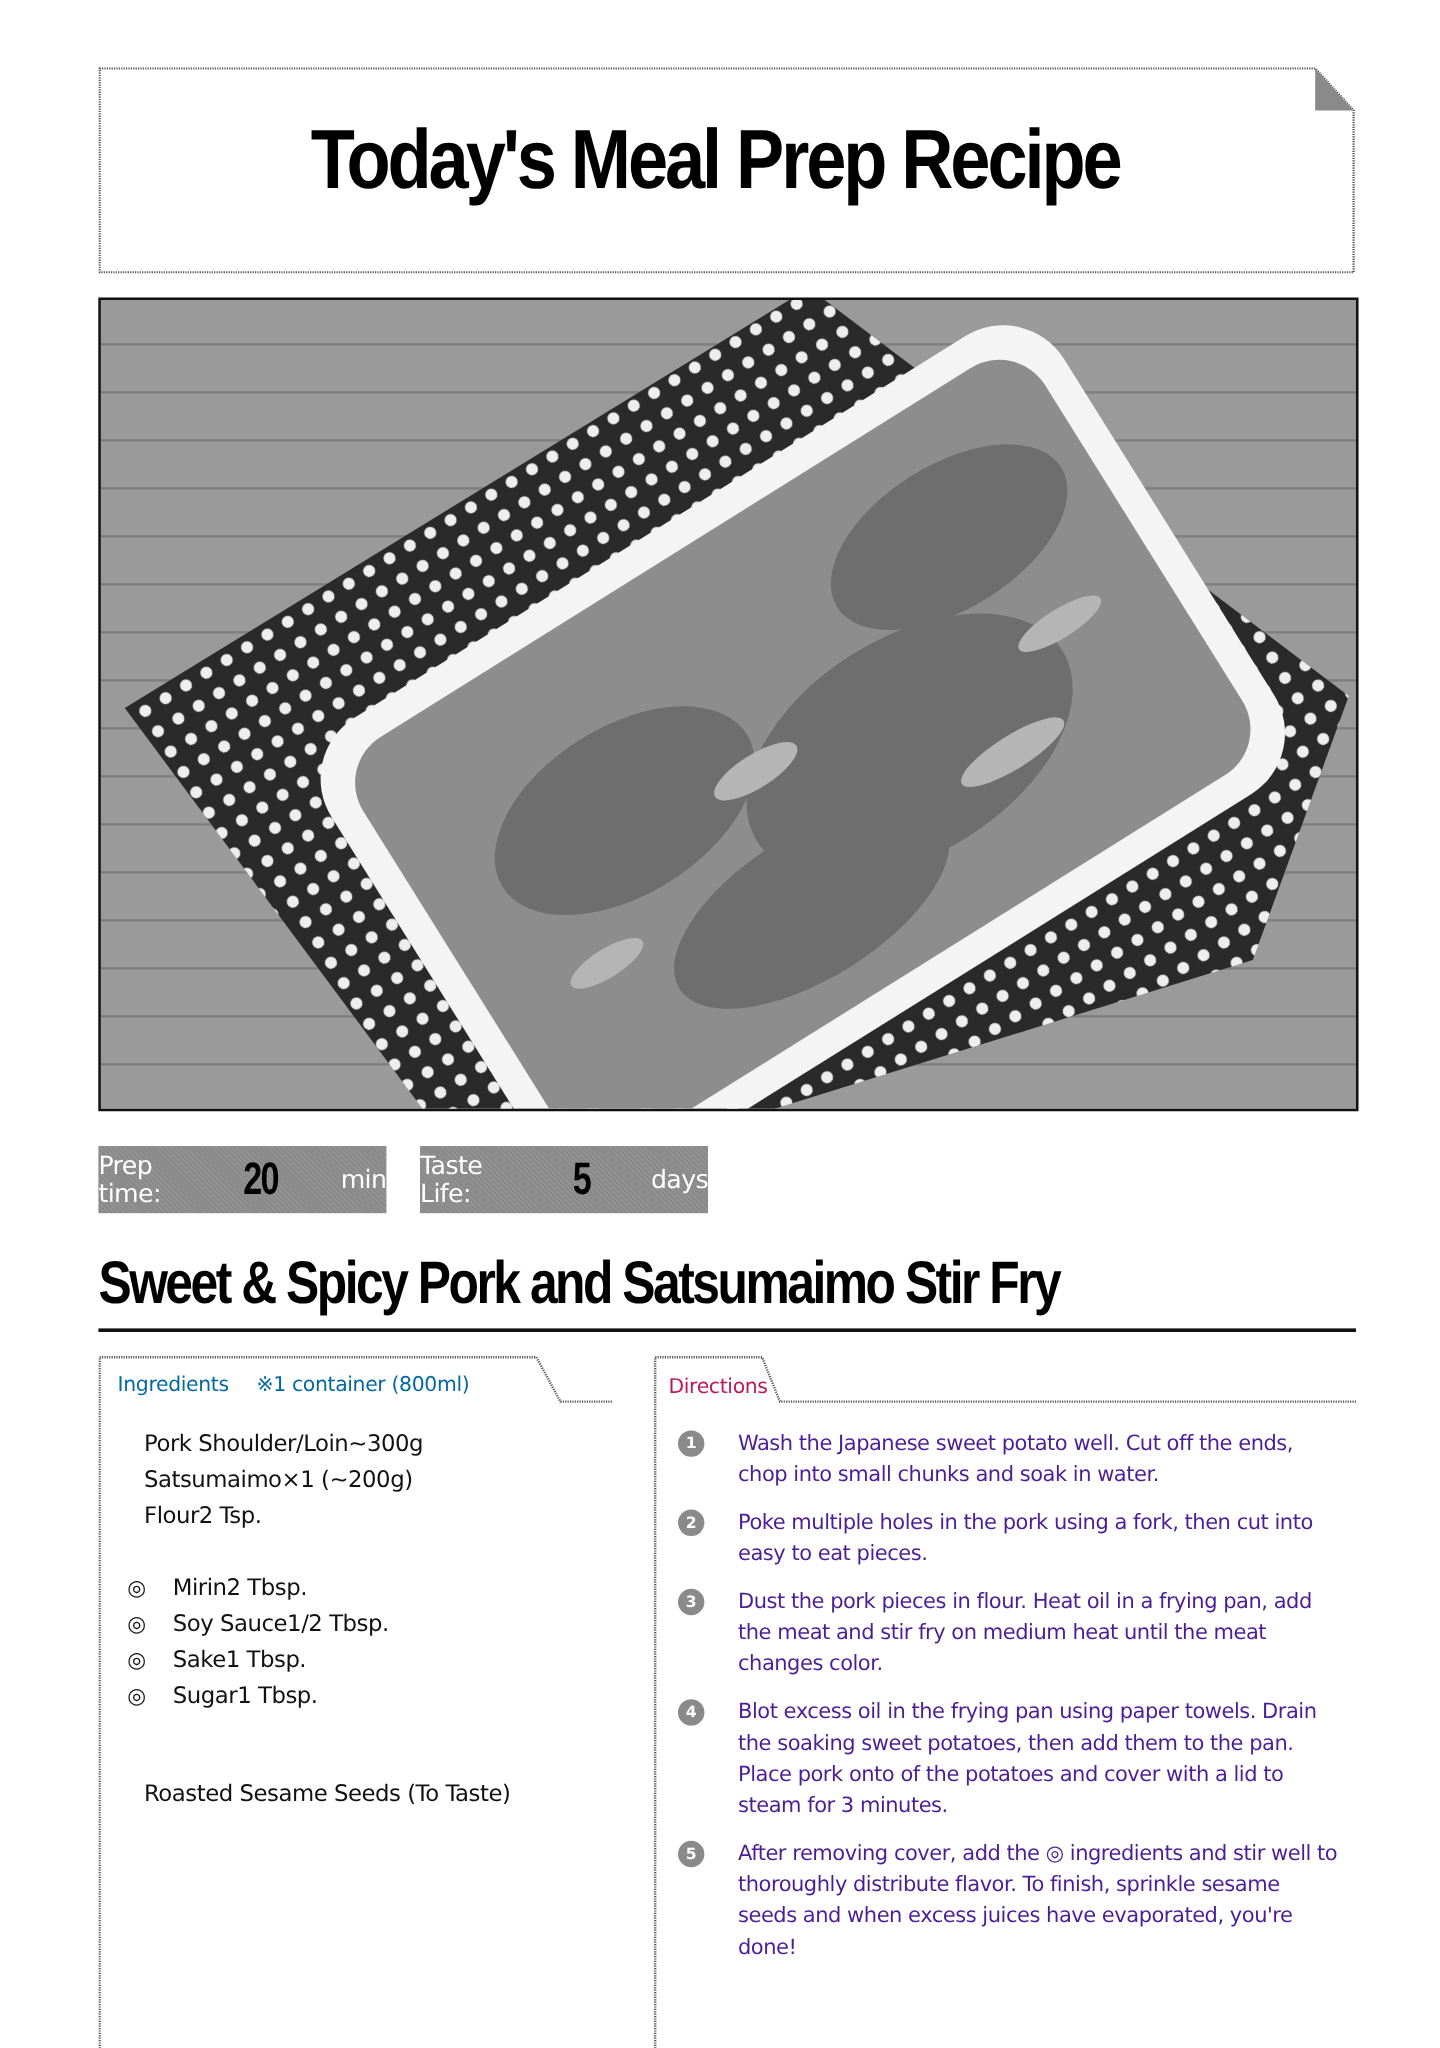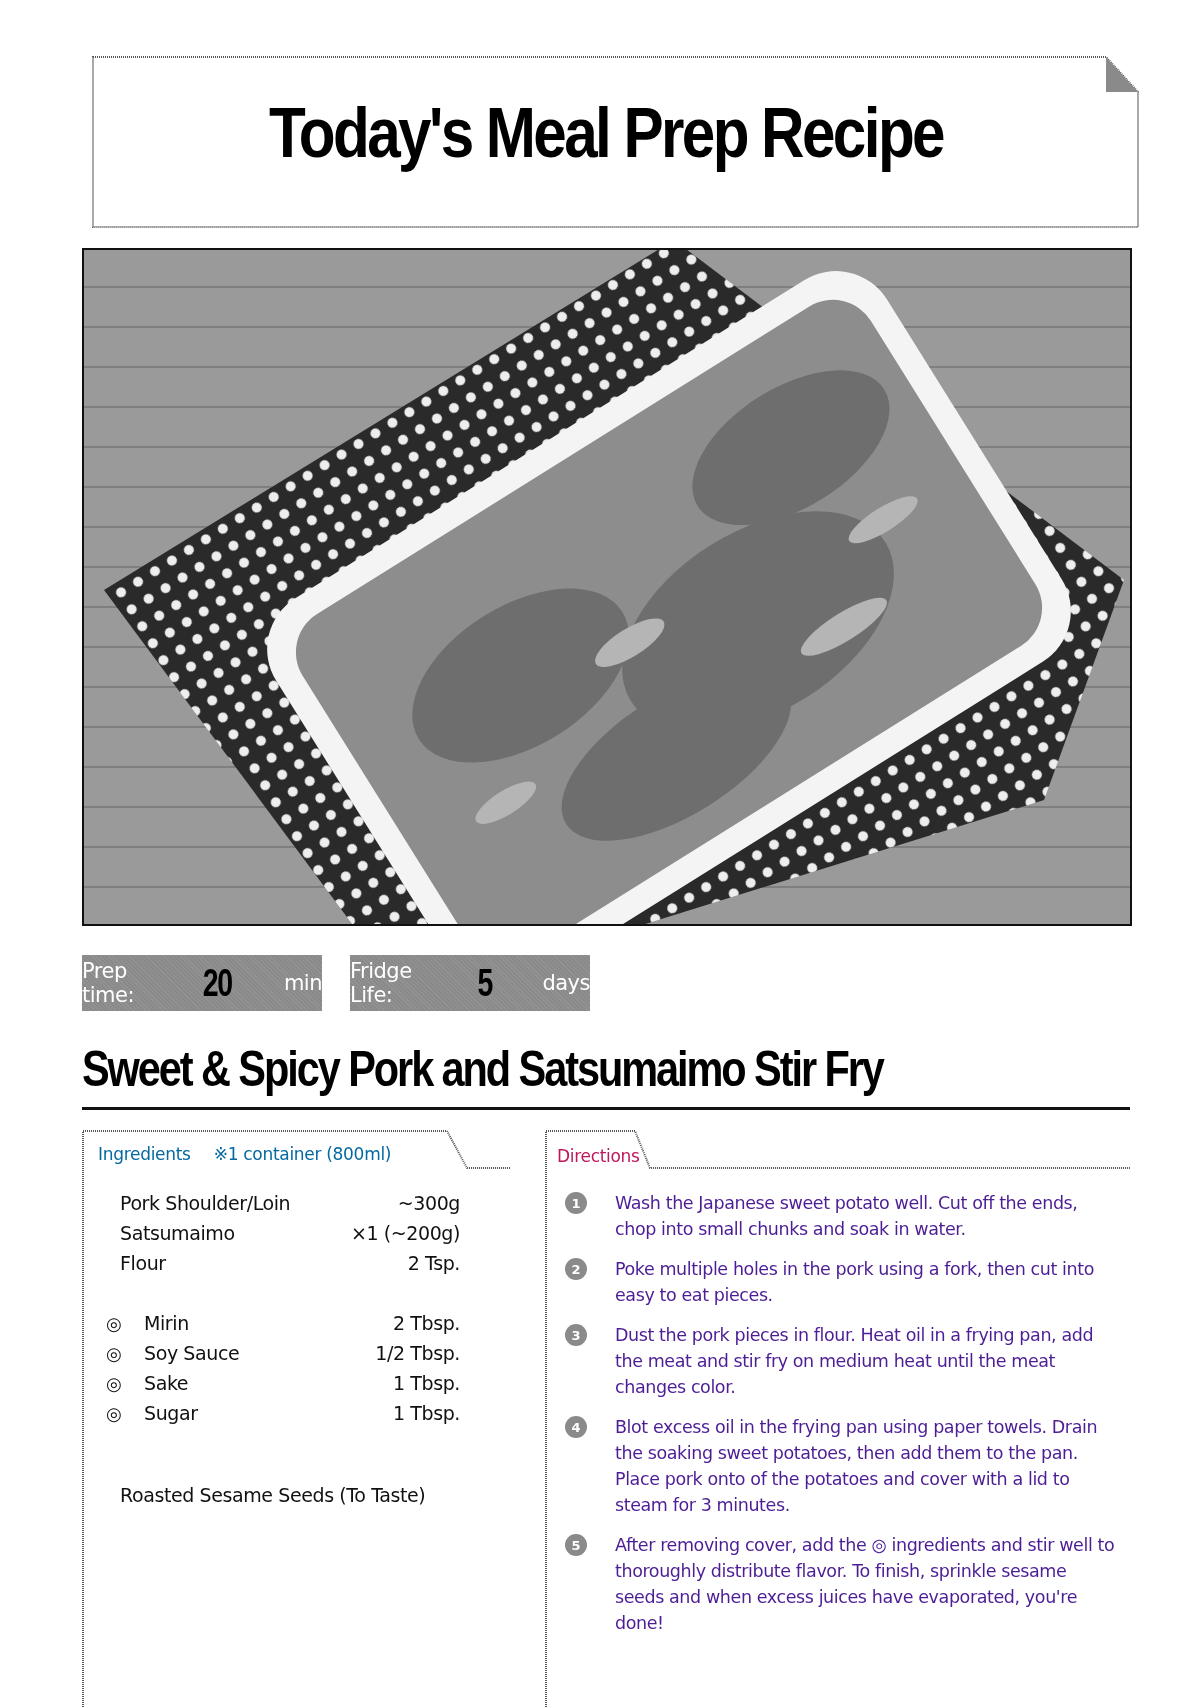--- a/index.html
+++ b/index.html
@@ -1,21 +1,21 @@
 <!DOCTYPE html>
 <html><head>
 <meta charset="utf-8">
 <style>
   html, body { margin: 0; padding: 0; background: #ffffff; }
   body { width: 1200px; height: 1707px; position: relative; overflow: hidden;
          font-family: "DejaVu Sans", sans-serif; color: #111; }
   .abs { position: absolute; }
 
   
-  .banner { left: 92px; top: 56px; width: 1048px; height: 172px; }
+  .banner { left: 82px; top: 56px; width: 1048px; height: 172px; }
   .banner svg { position: absolute; left: 0; top: 0; }
   .banner-title { position: absolute; left: 0; right: 20px; top: 42px; text-align: center;
     font-family: "Liberation Sans", sans-serif; font-weight: 700; font-size: 70px;
     letter-spacing: -3px; transform: scaleX(0.86); transform-origin: center;
     color: #000; line-height: 1; }
 
   
   .photo { left: 82px; top: 248px; width: 1046px; height: 674px; border: 2px solid #111;
     background: #9c9c9c; overflow: hidden; }
   .photo svg { display: block; }
@@ -37,21 +37,21 @@
   .title-rule { left: 82px; top: 1107px; width: 1048px; height: 3px; background: #111; }
 
   
   .ing-panel { left: 82px; top: 1130px; width: 430px; height: 577px; }
   .panel-svg { position: absolute; left: 0; top: 0; }
   .ing-header { position: absolute; left: 16px; top: 14px; color: #0369a1; font-size: 17px;
     letter-spacing: -0.3px; white-space: nowrap; }
   .ing-header span + span { margin-left: 18px; }
   .ing-list { position: absolute; left: 38px; top: 58px; width: 340px; font-size: 19px;
     letter-spacing: -0.4px; }
-  .ing-row { display: flex; justify-content: space-between; height: 30px; align-items: center; }
+  .ing-row { display: flex; justify-content: flex-start; height: 30px; align-items: center; }
   .mark { display: inline-block; width: 22px; color: #111; }
   .ing-list2 { position: absolute; left: 24px; top: 178px; width: 354px; font-size: 19px; letter-spacing: -0.4px; }
   .ing-row .left { display: flex; align-items: center; }
   .ing-row .left .mark { width: 38px; font-size: 18px; }
   .sesame { position: absolute; left: 38px; top: 354px; font-size: 19px; letter-spacing: -0.4px; white-space: nowrap; }
 
   
   .dir-panel { left: 545px; top: 1130px; width: 585px; height: 577px; }
   .dir-header { position: absolute; left: 12px; top: 16px; color: #be185d; font-size: 17px; letter-spacing: -0.3px; }
   .steps { position: absolute; left: 20px; top: 60px; width: 555px; }
@@ -104,21 +104,21 @@
     </g>
   </svg>
 </div>
 
 <div class="abs badge badge-prep">
   <span>Prep time:</span>
   <span class="big">20</span>
   <span>min</span>
 </div>
 <div class="abs badge badge-fridge">
-  <span>Fridge Life:</span>
+  <span>Taste Life:</span>
   <span class="big">5</span>
   <span>days</span>
 </div>
 
 <div class="abs recipe-title">Sweet &amp; Spicy Pork and Satsumaimo Stir Fry</div>
 <div class="abs title-rule"></div>
 
 <div class="abs ing-panel">
   <svg class="panel-svg" width="430" height="577">
     <polyline points="1,577 1,1 365,1 385,38 429,38" fill="none" stroke="#555" stroke-width="2" stroke-dasharray="1 1"></polyline>

